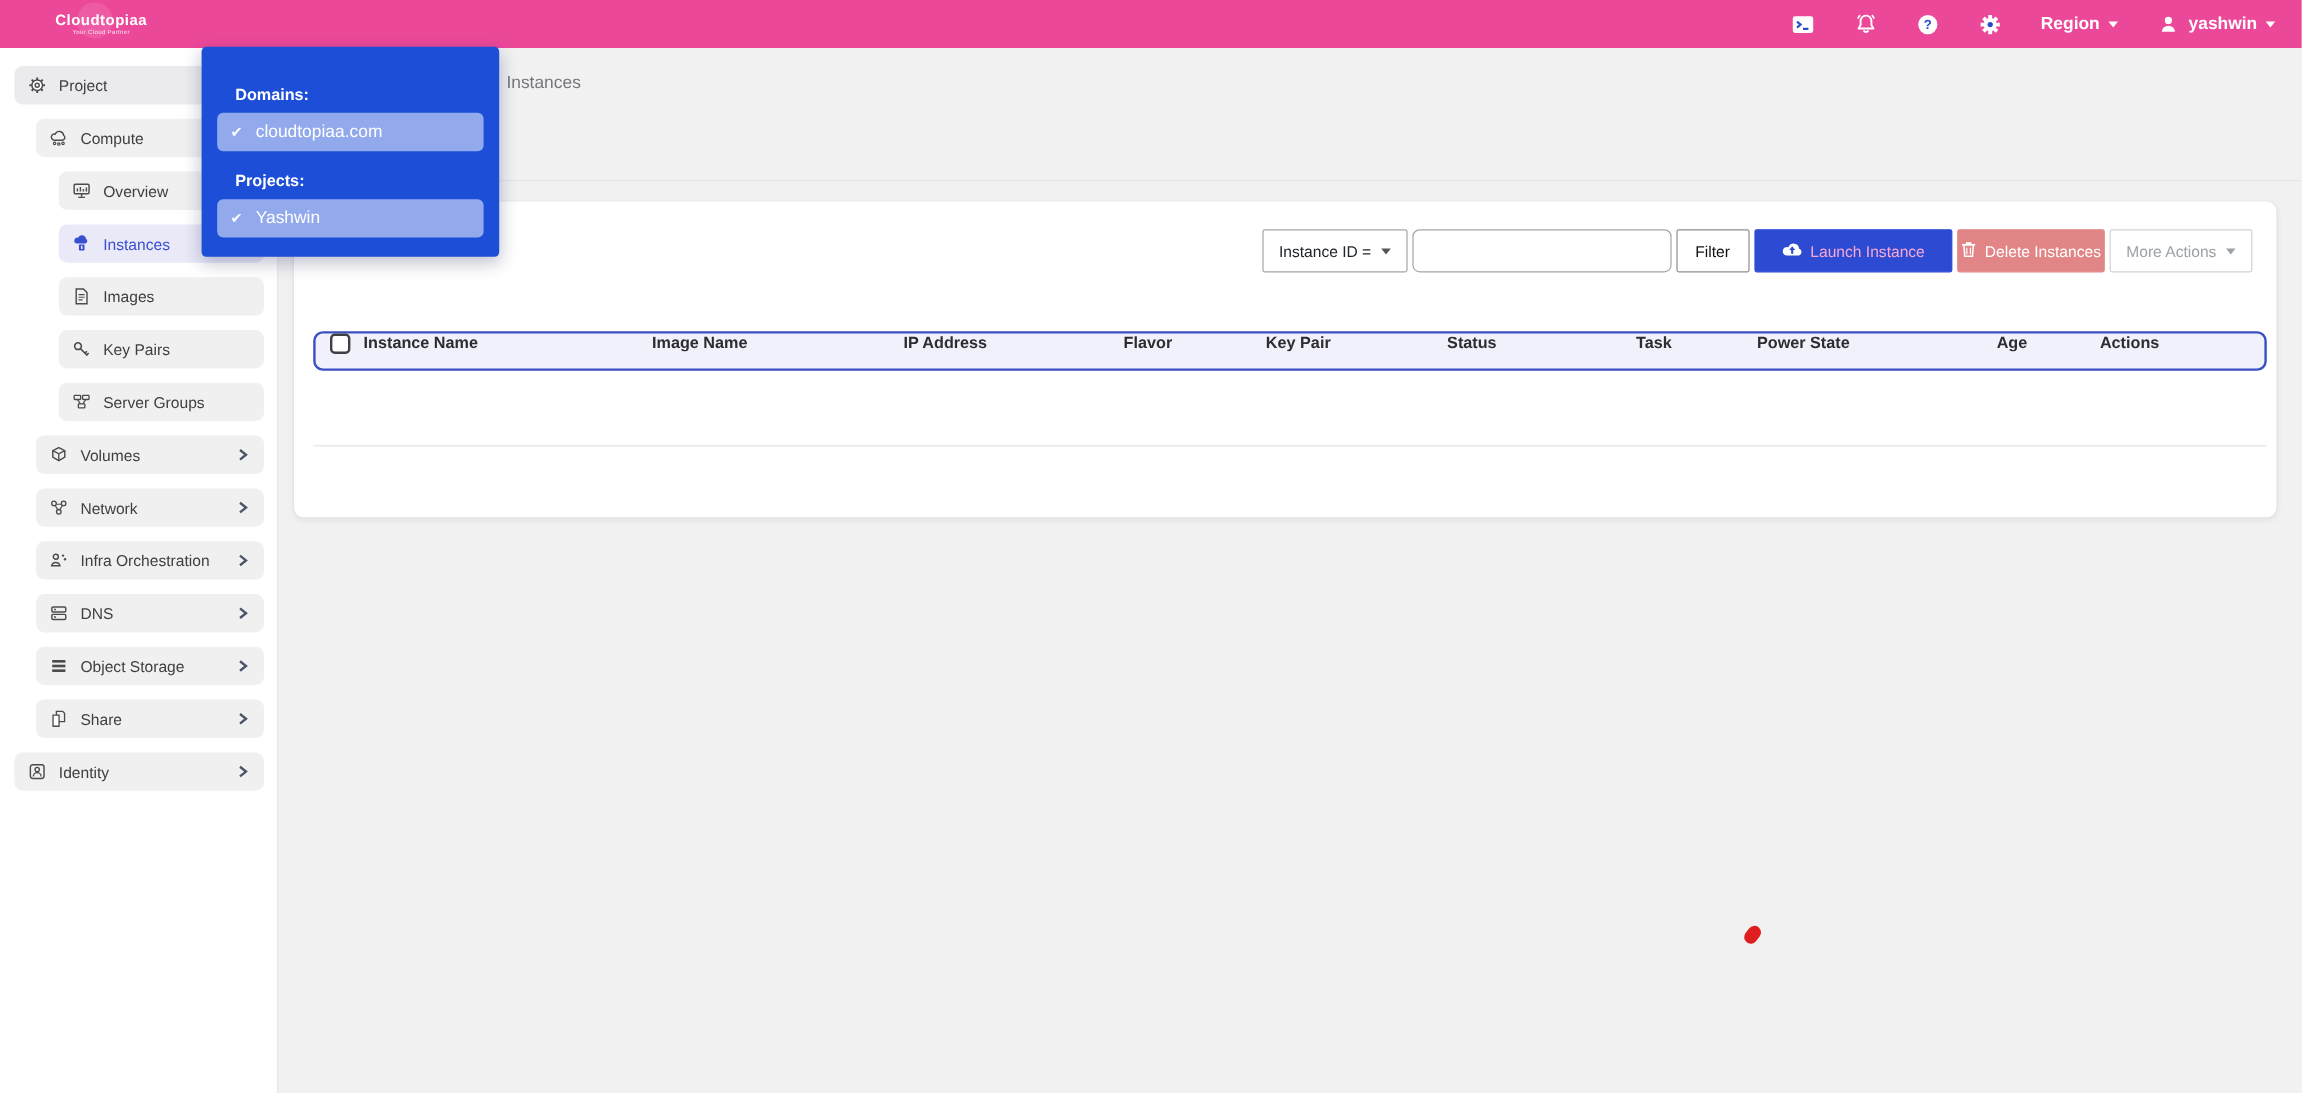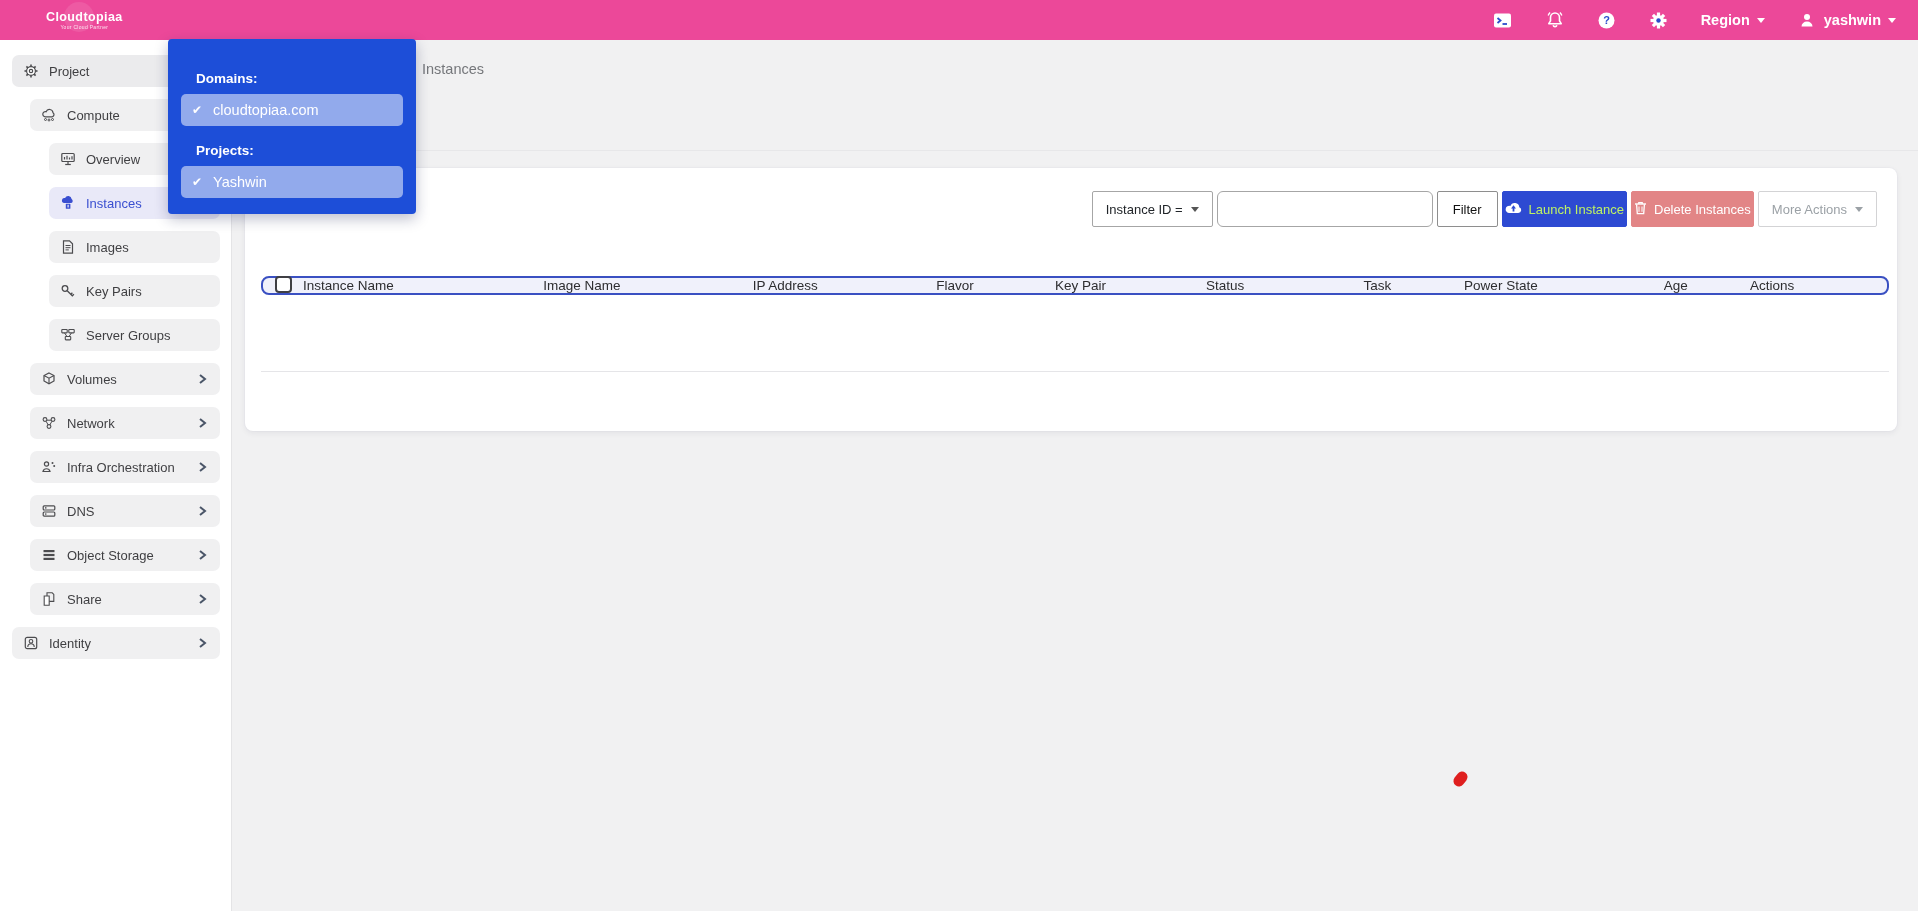--- a/index.html
+++ b/index.html
@@ -83,29 +83,29 @@
   .toolbar { position:absolute; top:23px; right:20px; display:flex; gap:4px; }
   .tb-btn {
     height:36px; border-radius:2px; font-size:13px;
     display:flex; align-items:center; justify-content:center; gap:8px;
     padding:0 13px; background:#fff; cursor:pointer; white-space:nowrap;
   }
   .btn-select { border:1px solid #a6a6a6; color:#212529; }
   .btn-select .caret { color:#555; }
   .search-input { width:216px; height:36px; border:1px solid #a6a6a6; border-radius:6px; padding:0 10px; font-size:13px; }
   .btn-filter { border:1px solid #8e8e8e; color:#111; padding:0 15px; }
-  .btn-launch { background:#2d4ad2; color:#bef264; border:1px solid #2d4ad2; gap:7px; padding:0 2px; }
+  .btn-launch { background:#2d4ad2; color:#f9a8d4; border:1px solid #2d4ad2; gap:7px; padding:0 22px; }
   .btn-delete { background:#e28586; color:#fff; border:1px solid #e28586; gap:7px; padding:0 2px; }
   .btn-more { border:1px solid #d3d3d5; color:#9ba1a6; }
   .btn-more .caret { color:#9ba1a6; }
 
   .thead-row {
-    position:absolute; top:108px; left:16px; right:8px; height:19px;
+    position:absolute; top:108px; left:16px; right:8px; height:33px;
     background:#f0f1fb; border:2px solid #3a50c2; border-radius:8px;
-    display:flex; align-items:flex-end; font-size:13.5px; color:#2d2d30;
+    display:flex; align-items:flex-start; font-size:13.5px; color:#2d2d30;font-weight:bold;
   }
   .th-cb { width:40px; flex:none; display:flex; align-items:center; padding-left:12px; }
   .checkbox { width:17px; height:17px; border:2px solid #3f3f44; border-radius:4px; background:#fff; cursor:pointer; }
   .th { flex:none; overflow:hidden; white-space:nowrap; }
 
   .empty-row {
     position:absolute; top:157px; left:16px; right:8px; height:37px;
     border:1px solid #ccd2ee; border-radius:8px; background:#fff;
     display:flex; align-items:center; justify-content:center;
     font-size:13px; color:#333;

